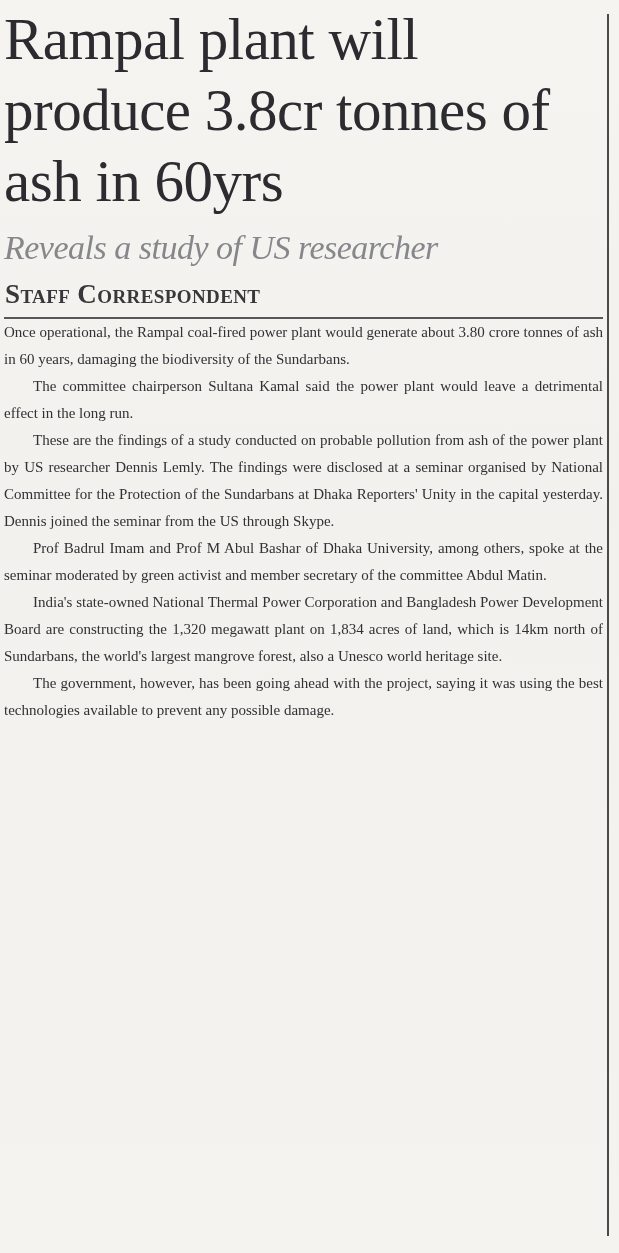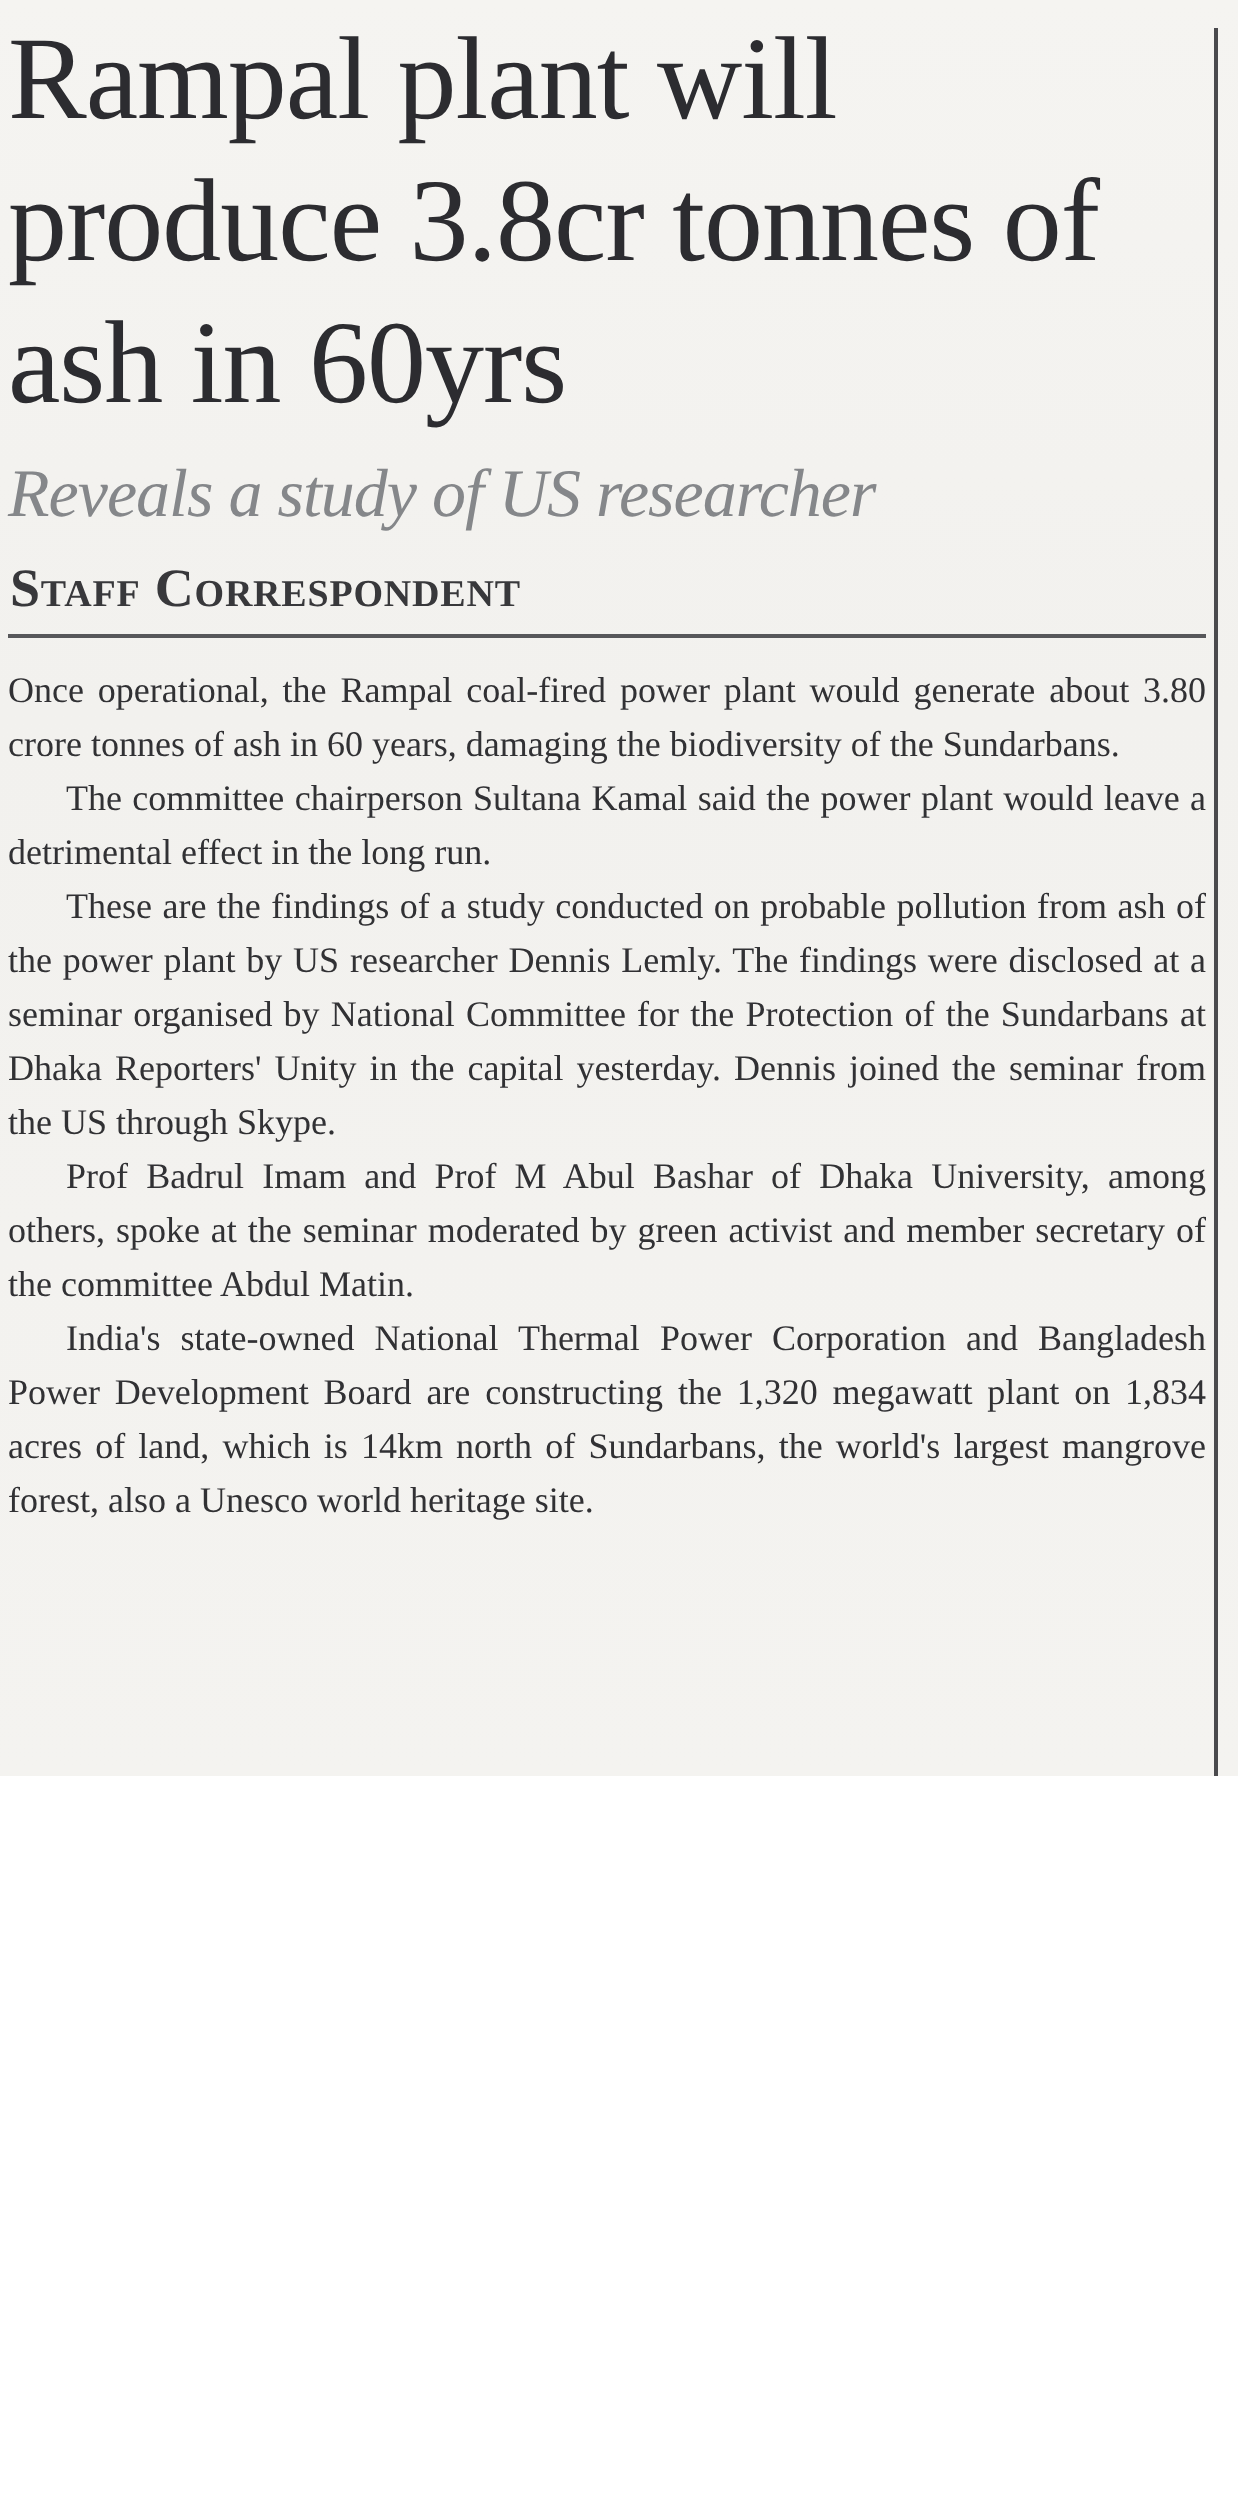--- a/index.html
+++ b/index.html
@@ -2,21 +2,21 @@
 <html><head>
 <meta charset="utf-8">
 <style>
   html, body {
     margin: 0;
     padding: 0;
   }
   .page {
     position: relative;
     width: 619px;
-    height: 888px;
+    height: 1253px;
     background: linear-gradient(180deg, #f5f4f1 0%, #f2f1ee 40%, #f4f3f0 100%);
     overflow: hidden;
     font-family: "Liberation Serif", serif;
     box-sizing: border-box;
   }
   .column-rule {
     position: absolute;
     left: 607px;
     top: 14px;
     width: 2px;
@@ -54,22 +54,21 @@
     letter-spacing: 0.4px;
     color: #38383b;
   }
   .byline-rule {
     margin: 7px 0 0 0;
     border: none;
     border-top: 2px solid #57575a;
     width: 100%;
   }
   .body-text {
-    margin-top: 13px;
-    font-size: 18px;
+    font-size: 15px;
     line-height: 27px;
     color: #313134;
     text-align: justify;
   }
   .body-text p {
     margin: 0;
     text-indent: 29px;
   }
   .body-text p.first {
     text-indent: 0;
@@ -84,15 +83,16 @@
     <h1 class="headline">Rampal plant will produce 3.8cr tonnes of ash in 60yrs</h1>
     <h2 class="subheadline">Reveals a study of US researcher</h2>
     <div class="byline">Staff Correspondent</div>
     <hr class="byline-rule">
     <div class="body-text">
         <p class="first">Once operational, the Rampal coal-fired power plant would generate about 3.80 crore tonnes of ash in 60 years, damaging the biodiversity of the Sundarbans.</p>
         <p>The committee chairperson Sultana Kamal said the power plant would leave a detrimental effect in the long run.</p>
         <p>These are the findings of a study conducted on probable pollution from ash of the power plant by US researcher Dennis Lemly. The findings were disclosed at a seminar organised by National Committee for the Protection of the Sundarbans at Dhaka Reporters' Unity in the capital yesterday. Dennis joined the seminar from the US through Skype.</p>
         <p>Prof Badrul Imam and Prof M Abul Bashar of Dhaka University, among others, spoke at the seminar moderated by green activist and member secretary of the committee Abdul Matin.</p>
         <p>India's state-owned National Thermal Power Corporation and Bangladesh Power Development Board are constructing the 1,320 megawatt plant on 1,834 acres of land, which is 14km north of Sundarbans, the world's largest mangrove forest, also a Unesco world heritage site.</p>
+        <p>The government, however, has been going ahead with the project, saying it was using the best technologies available to prevent any possible damage.</p>
       </div>
   </article>
 </div>
 
 </body></html>

